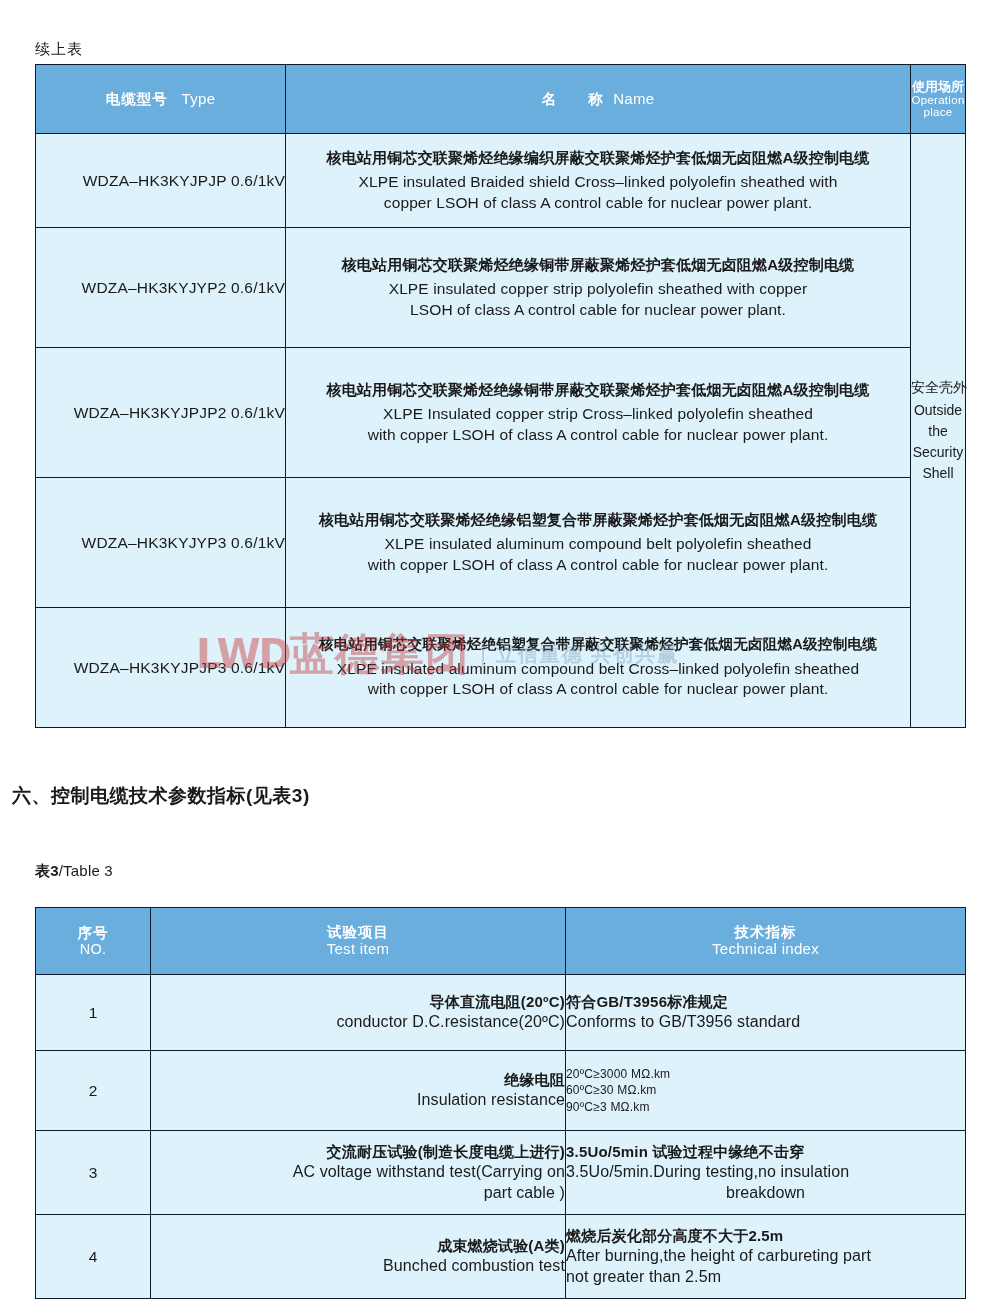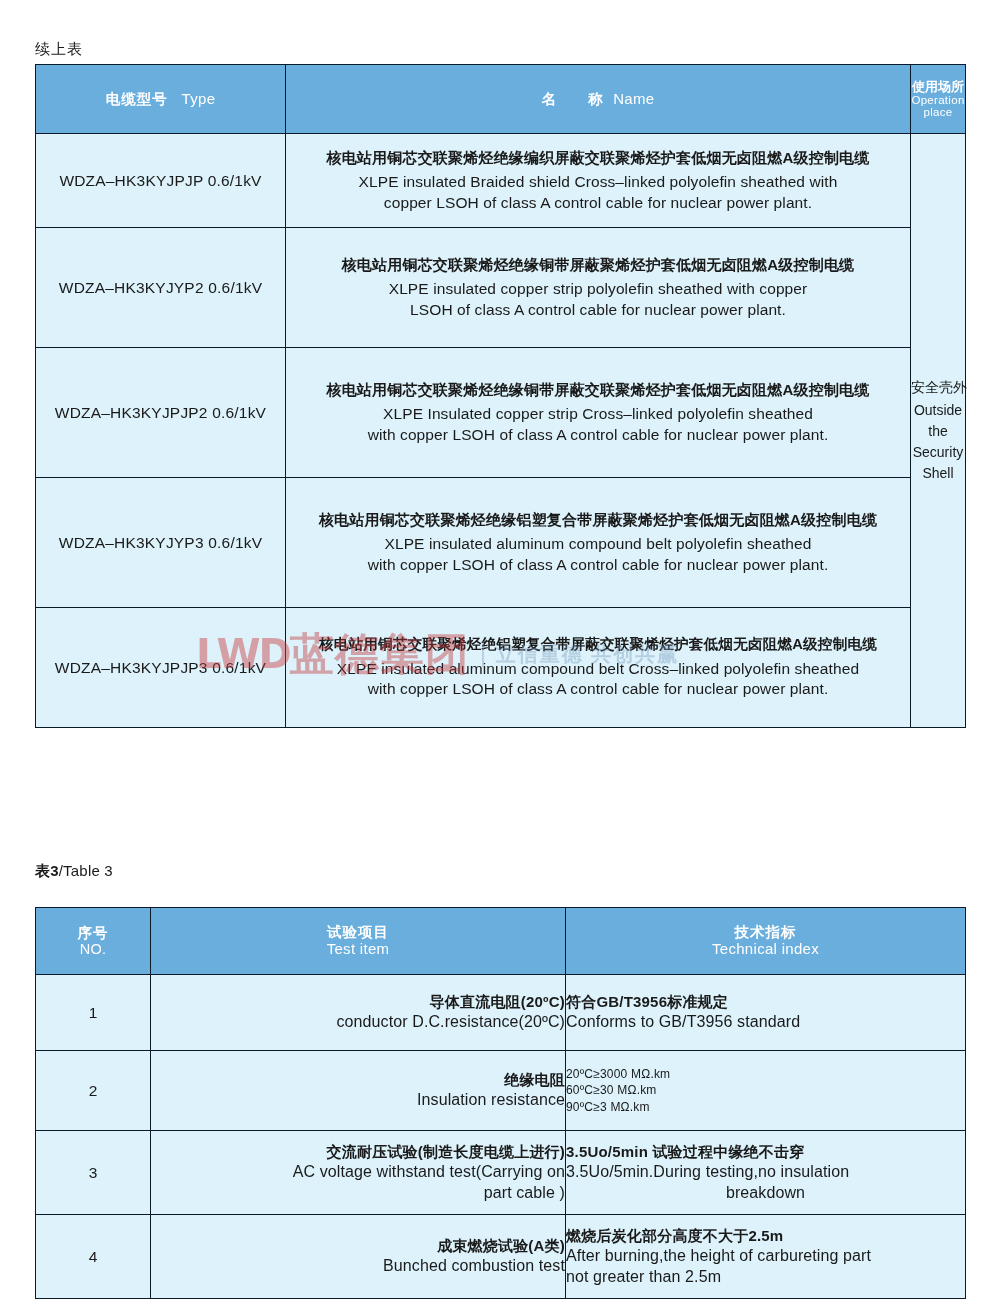--- a/index.html
+++ b/index.html
@@ -73,21 +73,21 @@
   .th-cn { font-size: 14.5px; font-weight: bold; letter-spacing: 1px; }
   .th-en { font-size: 15px; letter-spacing: .3px; }
   .th-inline { font-size: 14.5px; font-weight: bold; letter-spacing: 1px; }
   .th-inline .en { font-weight: normal; font-size: 15px; letter-spacing: .3px; }
 
   .th-op { padding: 0 2px; }
   .th-op .th-cn { font-size: 13px; letter-spacing: 0; }
   .th-op .th-en { font-size: 11.5px; line-height: 1.05; }
 
   .cell-type {
-    text-align: center;
+    text-align: right;
     font-size: 15.5px;
     letter-spacing: .2px;
     padding: 4px 6px;
   }
   .cell-name {
     padding: 8px 8px 10px 10px;
     text-align: center;
   }
   .cell-name .cn {
     font-size: 15px;
@@ -329,20 +329,21 @@
   </div>
 
   <div class="watermark">
     <span class="wm-mark">LWD</span>
     <span class="wm-cn">蓝德集团</span>
     <span class="wm-bar"></span>
     <span class="wm-tag">立信重德 共创共赢</span>
   </div>
 
   <div class="section">
+    <div class="heading-cn">六、控制电缆技术参数指标(见表3)</div>
   </div>
 
   <div class="table-caption">
     <span class="cn">表3</span><span>/Table 3</span>
   </div>
 
   <div id="table2-wrap">
     <table class="doc-table" id="table2">
       <colgroup>
         <col style="width:115px">

